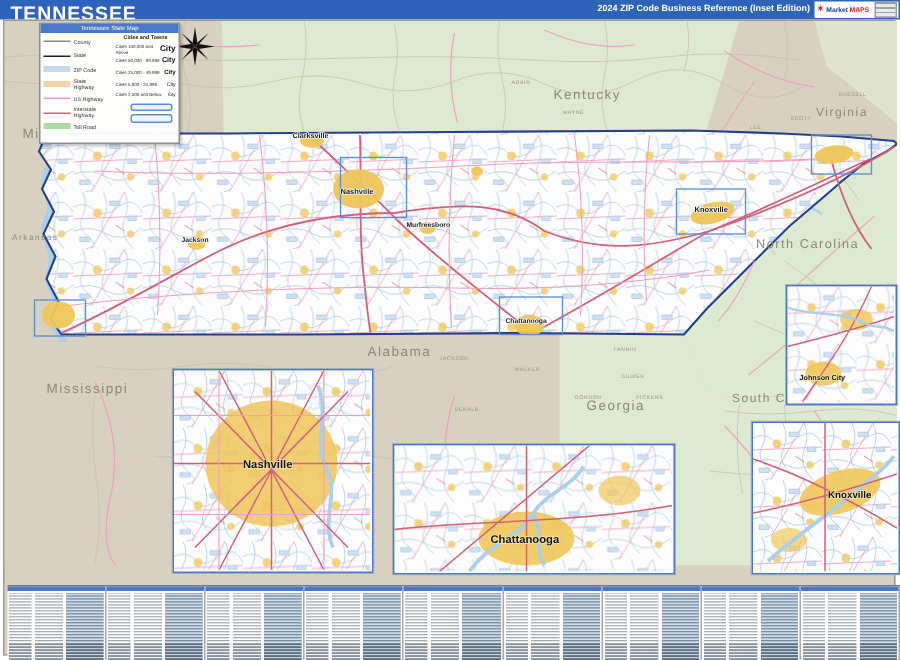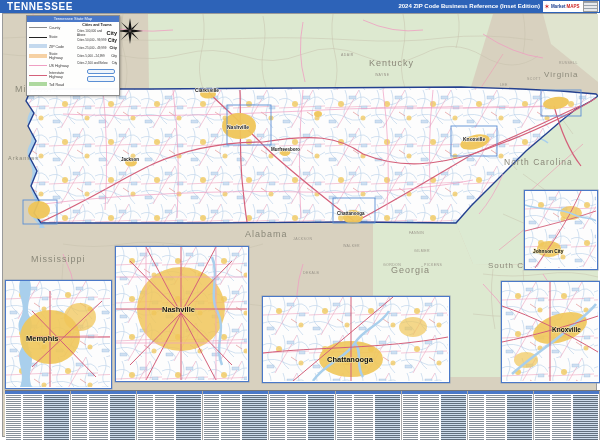--- a/index.html
+++ b/index.html
@@ -1,20 +1,20 @@
 <!DOCTYPE html>
 <html><head>
 <meta charset="utf-8">
 <style>
   html,body{margin:0;padding:0;background:#ffffff;}
   #poster{position:relative;width:600px;height:440px;background:#ffffff;overflow:hidden;
           font-family:"Liberation Sans",sans-serif;}
   
   #topbar{position:absolute;left:0;top:0;width:600px;height:13px;background:#2d63b8;}
-  #title{position:absolute;left:7px;top:1px;color:#ffffff;font-size:10px;font-weight:bold;letter-spacing:.6px;}
+  #title{position:absolute;left:7px;top:1px;color:#ffffff;font-size:13px;font-weight:bold;letter-spacing:.6px;}
   #edition{position:absolute;right:60px;top:3px;color:#ffffff;font-size:6px;font-weight:bold;}
   #logobox{position:absolute;right:1px;top:1px;width:56px;height:11px;background:#ffffff;
            display:flex;align-items:center;justify-content:flex-start;gap:1px;padding:0 1px;box-sizing:border-box;}
   #logobox .star{color:#cc2222;font-size:7px;line-height:7px;}
   #logobox .brand1{color:#1c3f8f;font-size:4.5px;font-weight:bold;}
   #logobox .brand2{color:#cc2222;font-size:4.5px;font-weight:bold;}
   #logobox .mini{margin-left:auto;width:13px;height:9px;border:0.5px solid #999;
            background:repeating-linear-gradient(to bottom,#9aa4ae 0 1px,#e8eaec 1px 3px);}
   
   #mapframe{position:absolute;left:2px;top:13px;width:595px;height:424px;border:0.5px solid #9a9a9a;
@@ -289,32 +289,20 @@
         <polygon points="13,26 14.6,15.4 13,13 11.4,15.4"></polygon>
         <polygon points="0,13 10.6,11.4 13,13 10.6,14.6"></polygon>
         <polygon points="26,13 15.4,11.4 13,13 15.4,14.6"></polygon>
         <polygon points="4,4 11,10 13,13 10,11"></polygon>
         <polygon points="22,4 15,10 13,13 16,11"></polygon>
         <polygon points="4,22 11,16 13,13 10,15"></polygon>
         <polygon points="22,22 15,16 13,13 16,15"></polygon>
       </g>
     </svg>
 
-    <div class="inset" id="inset-memphis">
-      <svg width="104" height="106" viewBox="0 0 104 106">
-        <rect width="104" height="106" fill="url(#zipTex)"></rect>
-        <path d="M14,0 C10,14 22,24 14,38 C8,50 22,58 14,70 C10,80 20,92 14,106 L26,106 C20,92 30,80 24,70 C18,58 30,48 24,36 C18,26 28,12 24,0 Z" fill="#a9cfec"></path>
-        <ellipse cx="44" cy="56" rx="30" ry="27" fill="#f0c659" opacity="0.9"></ellipse>
-        <ellipse cx="74" cy="36" rx="16" ry="14" fill="#f0c659" opacity="0.75"></ellipse>
-        <g stroke="#d4607a" stroke-width="1" fill="none">
-          <path d="M24,56 H104 M44,10 V106 M26,30 L90,96 M26,86 L96,20"></path>
-        </g>
-        <text x="20" y="60" font-size="7.5" class="insetCity">Memphis</text>
-      </svg>
-    </div>
 
     <div class="inset" id="inset-nashville">
       <svg width="131" height="133" viewBox="0 0 131 133">
         <rect width="131" height="133" fill="url(#zipTex)"></rect>
         <ellipse cx="65" cy="62" rx="44" ry="42" fill="#f0c659" opacity="0.85"></ellipse>
         <path d="M96,10 C104,30 92,48 102,66 C110,82 98,100 106,118" stroke="#a9cfec" stroke-width="2.5" fill="none"></path>
         <g stroke="#d4607a" stroke-width="1" fill="none">
           <path d="M65,0 V133 M0,62 H131 M14,14 L116,118 M14,118 L116,14 M30,0 L100,133 M100,0 L30,133"></path>
         </g>
         <g stroke="#ef9ec2" stroke-width="0.7" fill="none">

